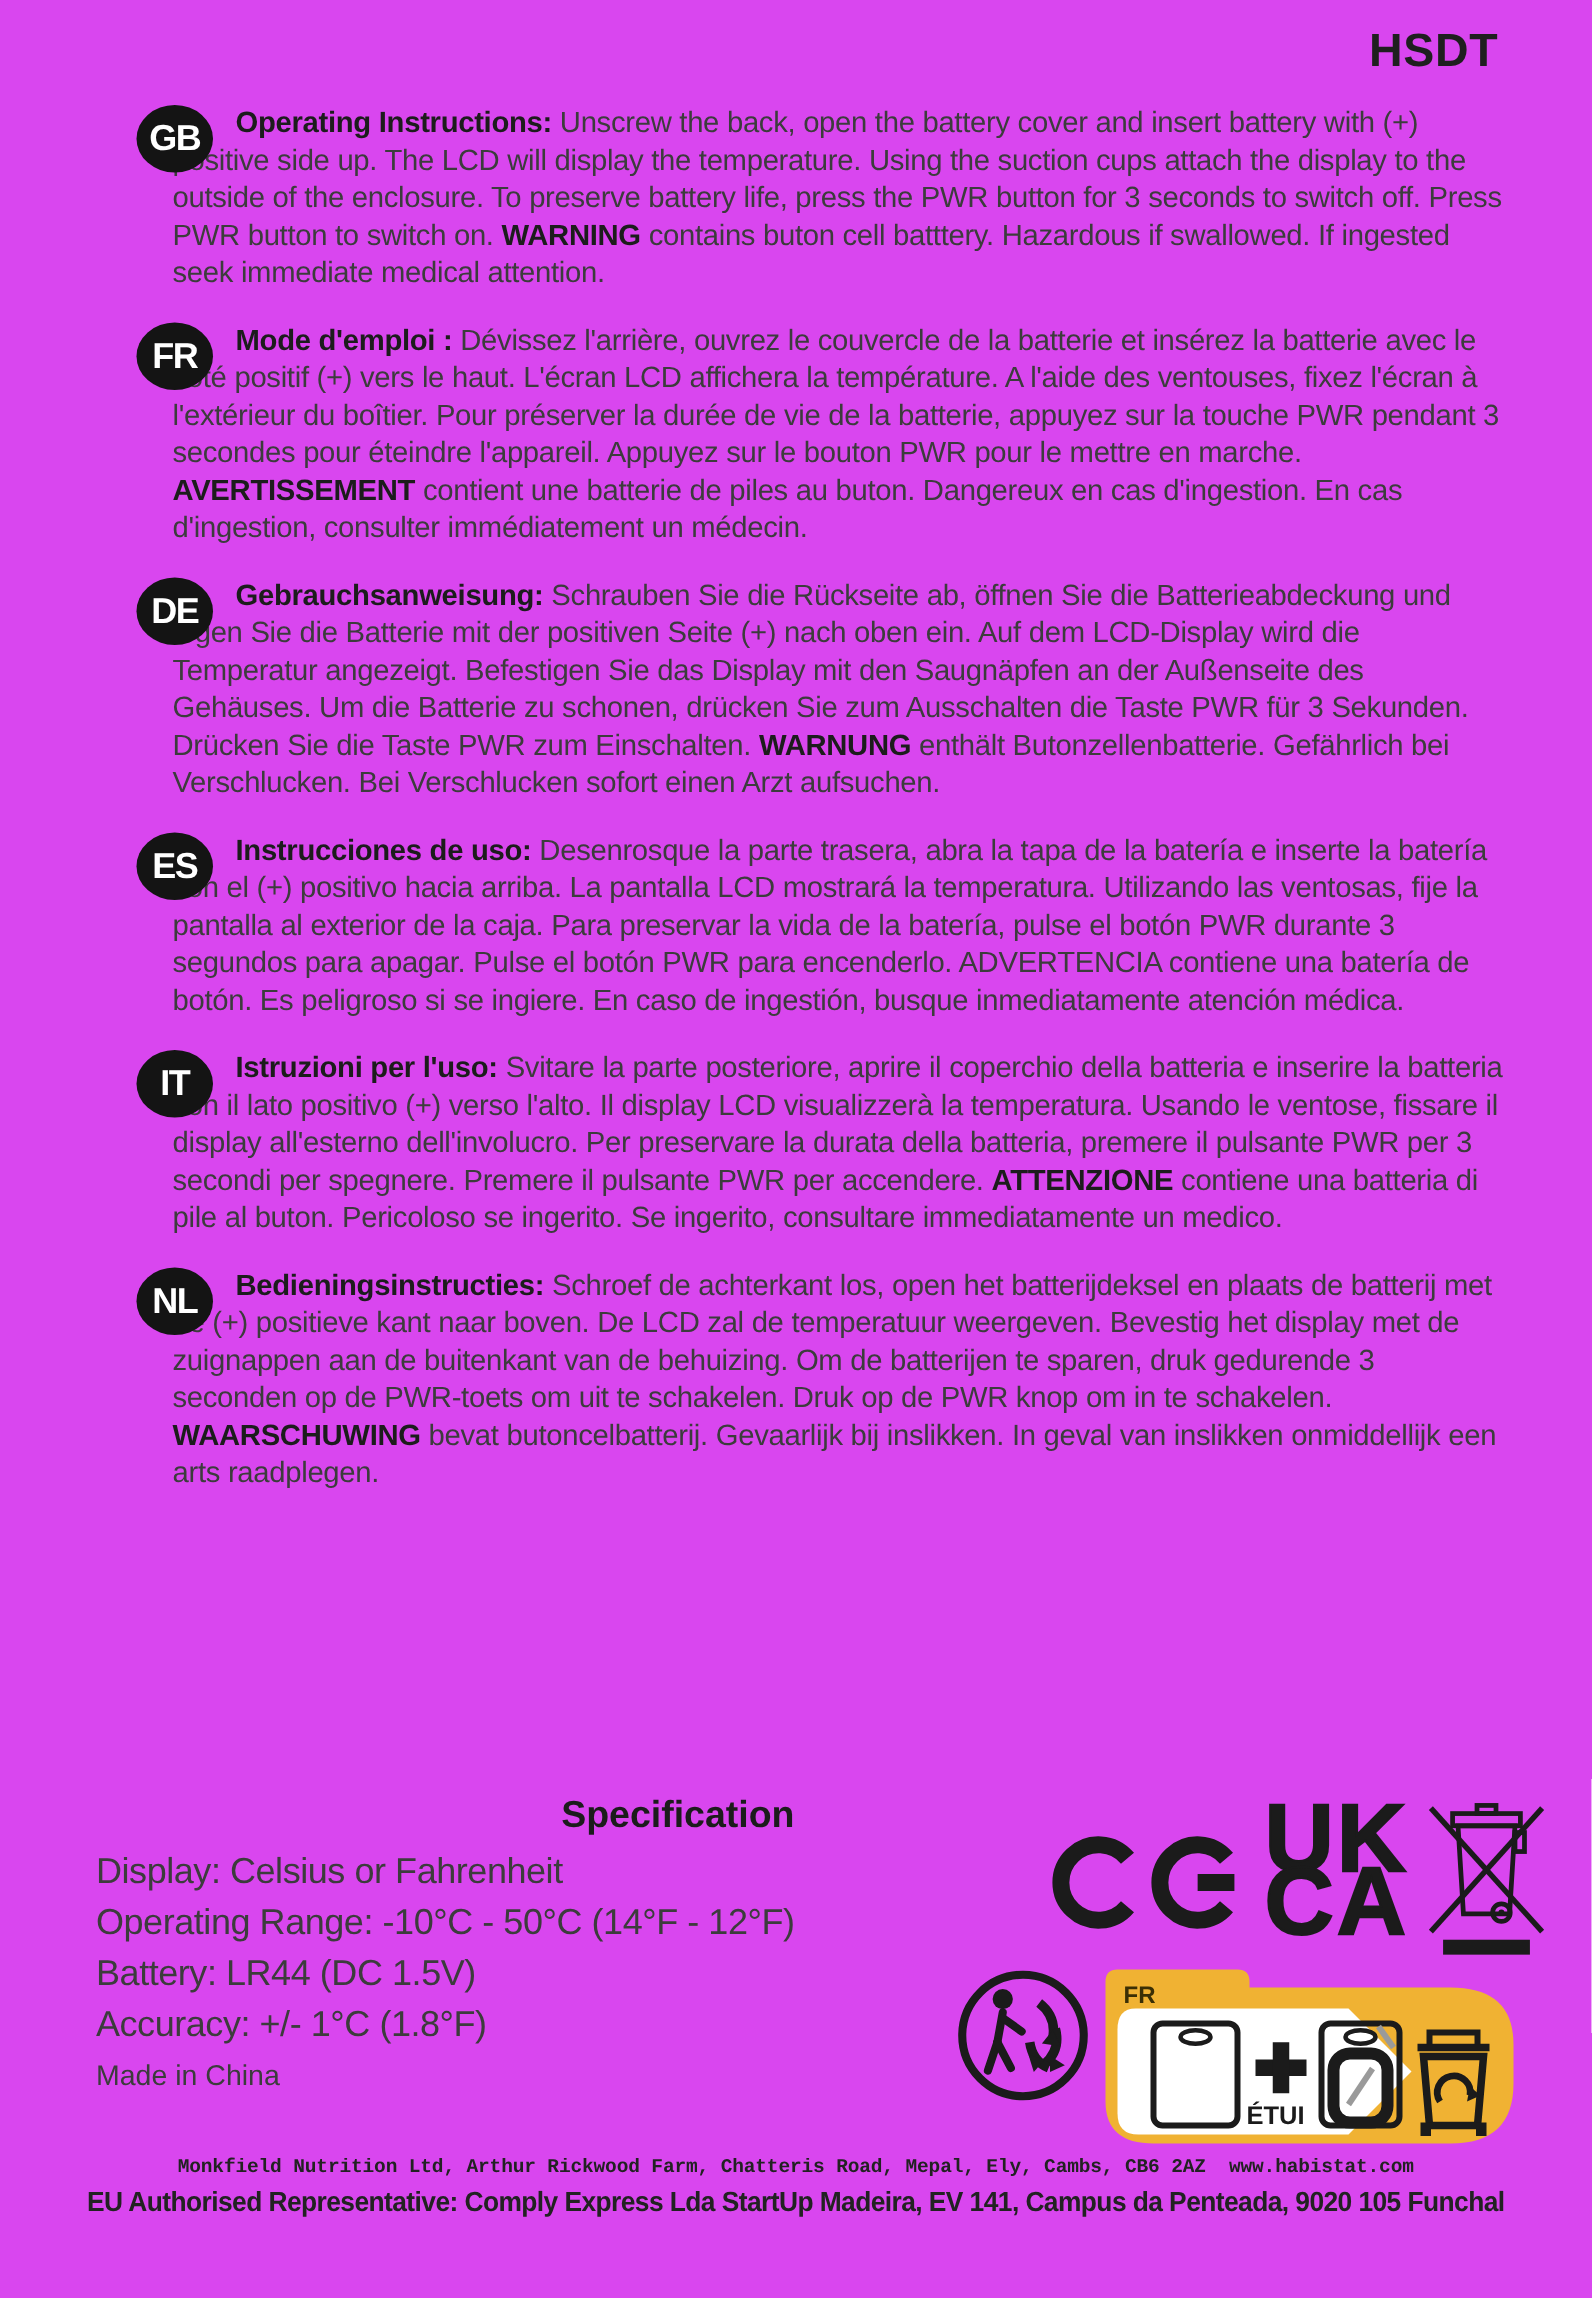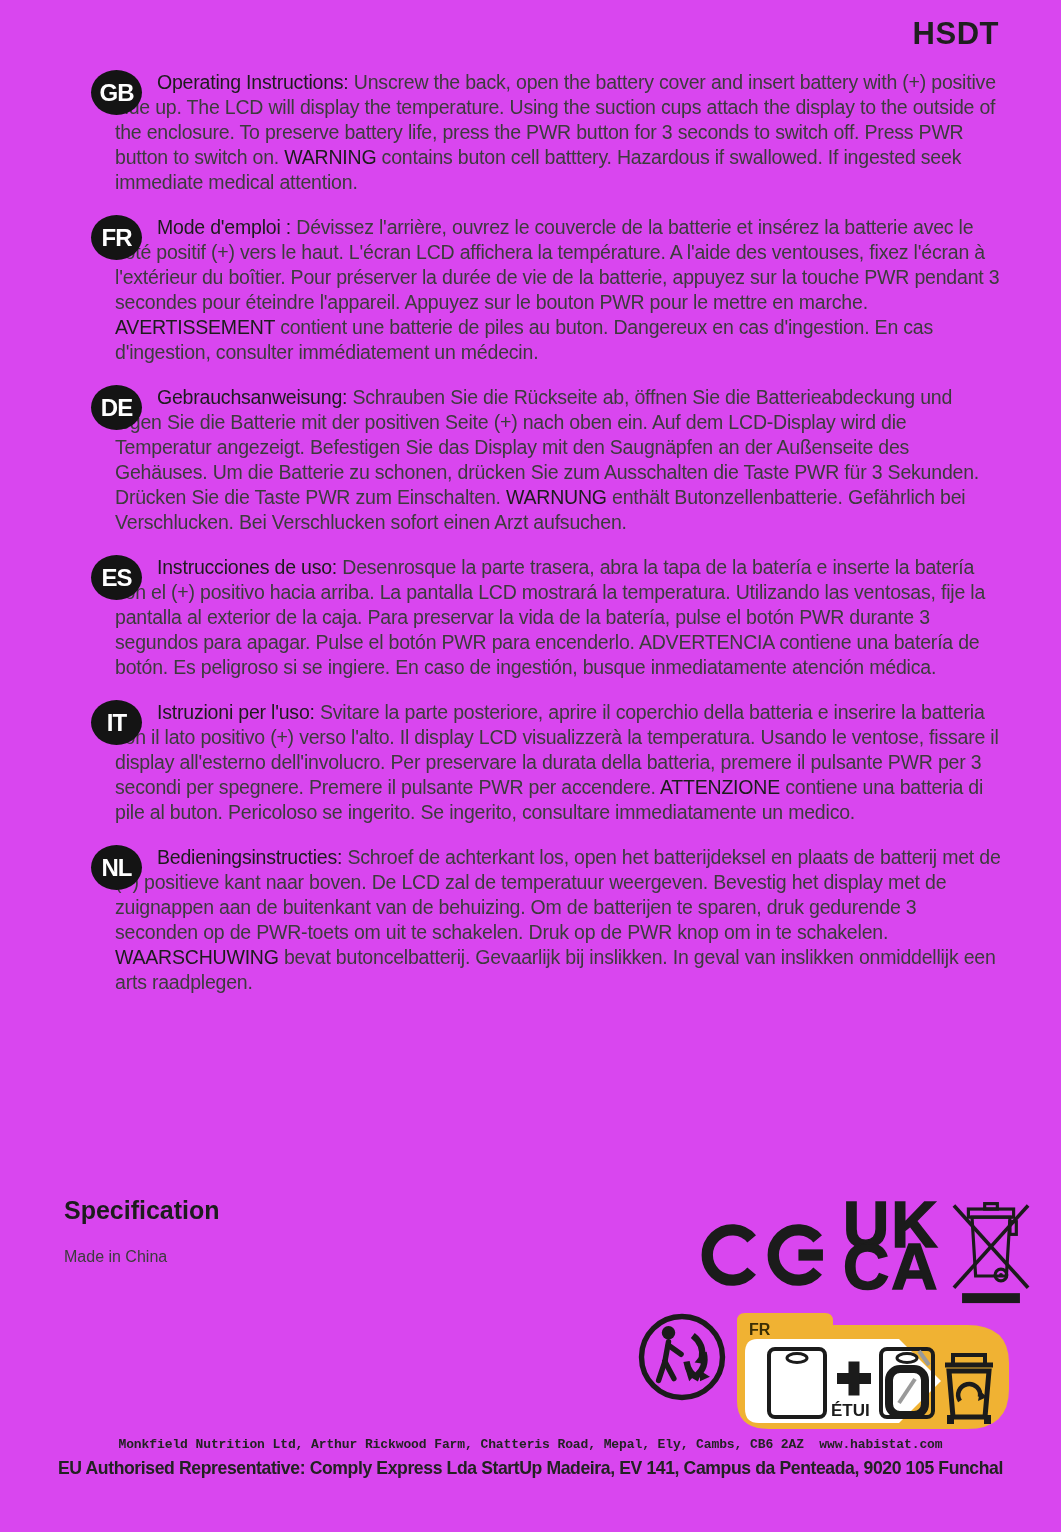--- a/index.html
+++ b/index.html
@@ -21,33 +21,33 @@
   .lang-section{
     position:relative;
     margin:0 58px 20px 70px;
   }
   .lang-section .body-text{
     margin:0;
     font-size:19.5px;line-height:25px;letter-spacing:-0.2px;
     text-indent:42px;
     color:#3c3c3c;
   }
-  .lang-section .body-text .bold{font-weight:normal;color:#1c1c1c;}
+  .lang-section .body-text .bold{font-weight:bold;color:#1c1c1c;}
   .badge{
     position:absolute;left:-24px;top:0px;
     width:51px;height:45px;border-radius:50%;
     background:#141414;color:#ffffff;
     display:flex;align-items:center;justify-content:center;
     font-size:24px;font-weight:bold;letter-spacing:-1px;
   }
   .bottom{position:absolute;top:1196px;left:0;right:0;height:240px;}
   .spec{position:absolute;left:64px;top:0;color:#333;}
   .spec-title{font-size:25px;font-weight:bold;color:#1c1c1c;margin:0 0 6px 0;text-align:right;}
   .spec-line{font-size:24px;line-height:34px;letter-spacing:-0.3px;color:#3c3c3c;}
-  .made-in{font-size:16px;margin-top:23px;color:#3c3c3c;}
+  .made-in{font-size:19px;margin-top:7px;color:#3c3c3c;}
   .mark{position:absolute;}
   .ce-mark{left:701px;top:16px;}
   .ukca-mark{
     left:843px;top:8px;
     font-weight:bold;font-size:64px;line-height:42px;letter-spacing:2px;
     color:#1b1b1b;-webkit-text-stroke:1.5px #1b1b1b;
   }
   .weee-mark{left:944px;top:4px;}
   .triman-mark{left:637px;top:116px;}
   .fr-recycle{left:729px;top:115px;}
@@ -94,20 +94,26 @@
     <section class="lang-section">
       <span class="badge">NL</span>
       <p class="body-text"><span class="bold">Bedieningsinstructies:</span><span> Schroef de achterkant los, open het batterijdeksel en plaats de batterij met de (+) positieve kant naar boven. De LCD zal de temperatuur weergeven. Bevestig het display met de zuignappen aan de buitenkant van de behuizing. Om de batterijen te sparen, druk gedurende 3 seconden op de PWR-toets om uit te schakelen. Druk op de PWR knop om in te schakelen. </span><span class="bold">WAARSCHUWING</span><span> bevat butoncelbatterij. Gevaarlijk bij inslikken. In geval van inslikken onmiddellijk een arts raadplegen.</span></p>
     </section>
   </div>
 
   <div class="bottom">
 
     <div class="spec">
       <div class="spec-title">Specification</div>
+      <div id="spec-lines">
+          <div class="spec-line">Display: Celsius or Fahrenheit</div>
+          <div class="spec-line">Operating Range: -10°C - 50°C (14°F - 12°F)</div>
+          <div class="spec-line">Battery: LR44 (DC 1.5V)</div>
+          <div class="spec-line">Accuracy: +/- 1°C (1.8°F)</div>
+        </div>
       <div class="made-in">Made in China</div>
     </div>
 
     <div class="mark ce-mark">
       <svg width="132" height="86" viewBox="0 0 210 100">
         <g fill="none" stroke="#1b1b1b" stroke-width="18">
           <path d="M80.6 24.3 A40 40 0 1 0 80.6 75.7"></path>
           <path d="M185.6 24.3 A40 40 0 1 0 185.6 75.7"></path>
           <path d="M155 50 H194"></path>
         </g>

